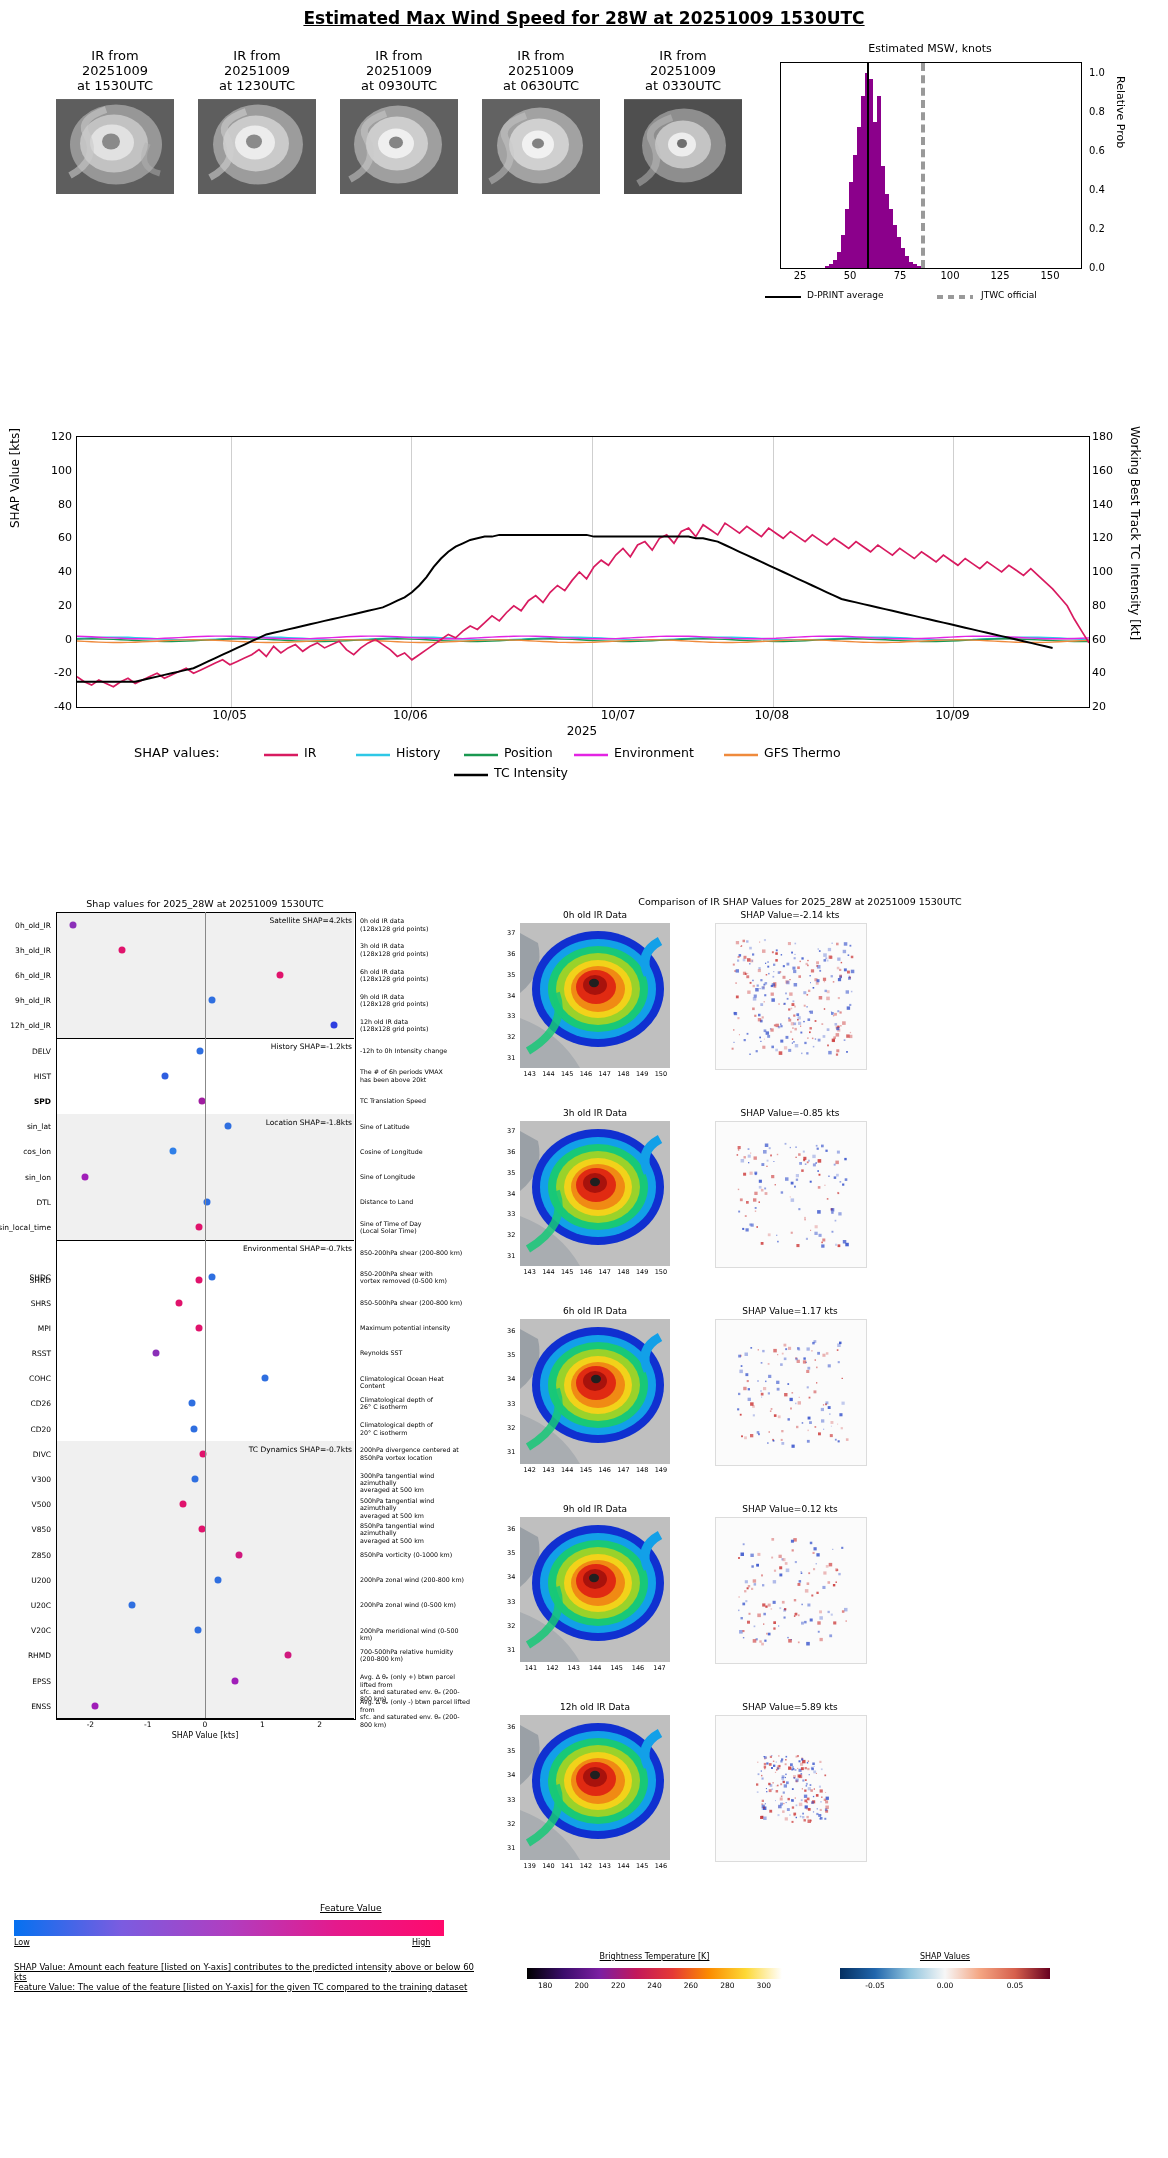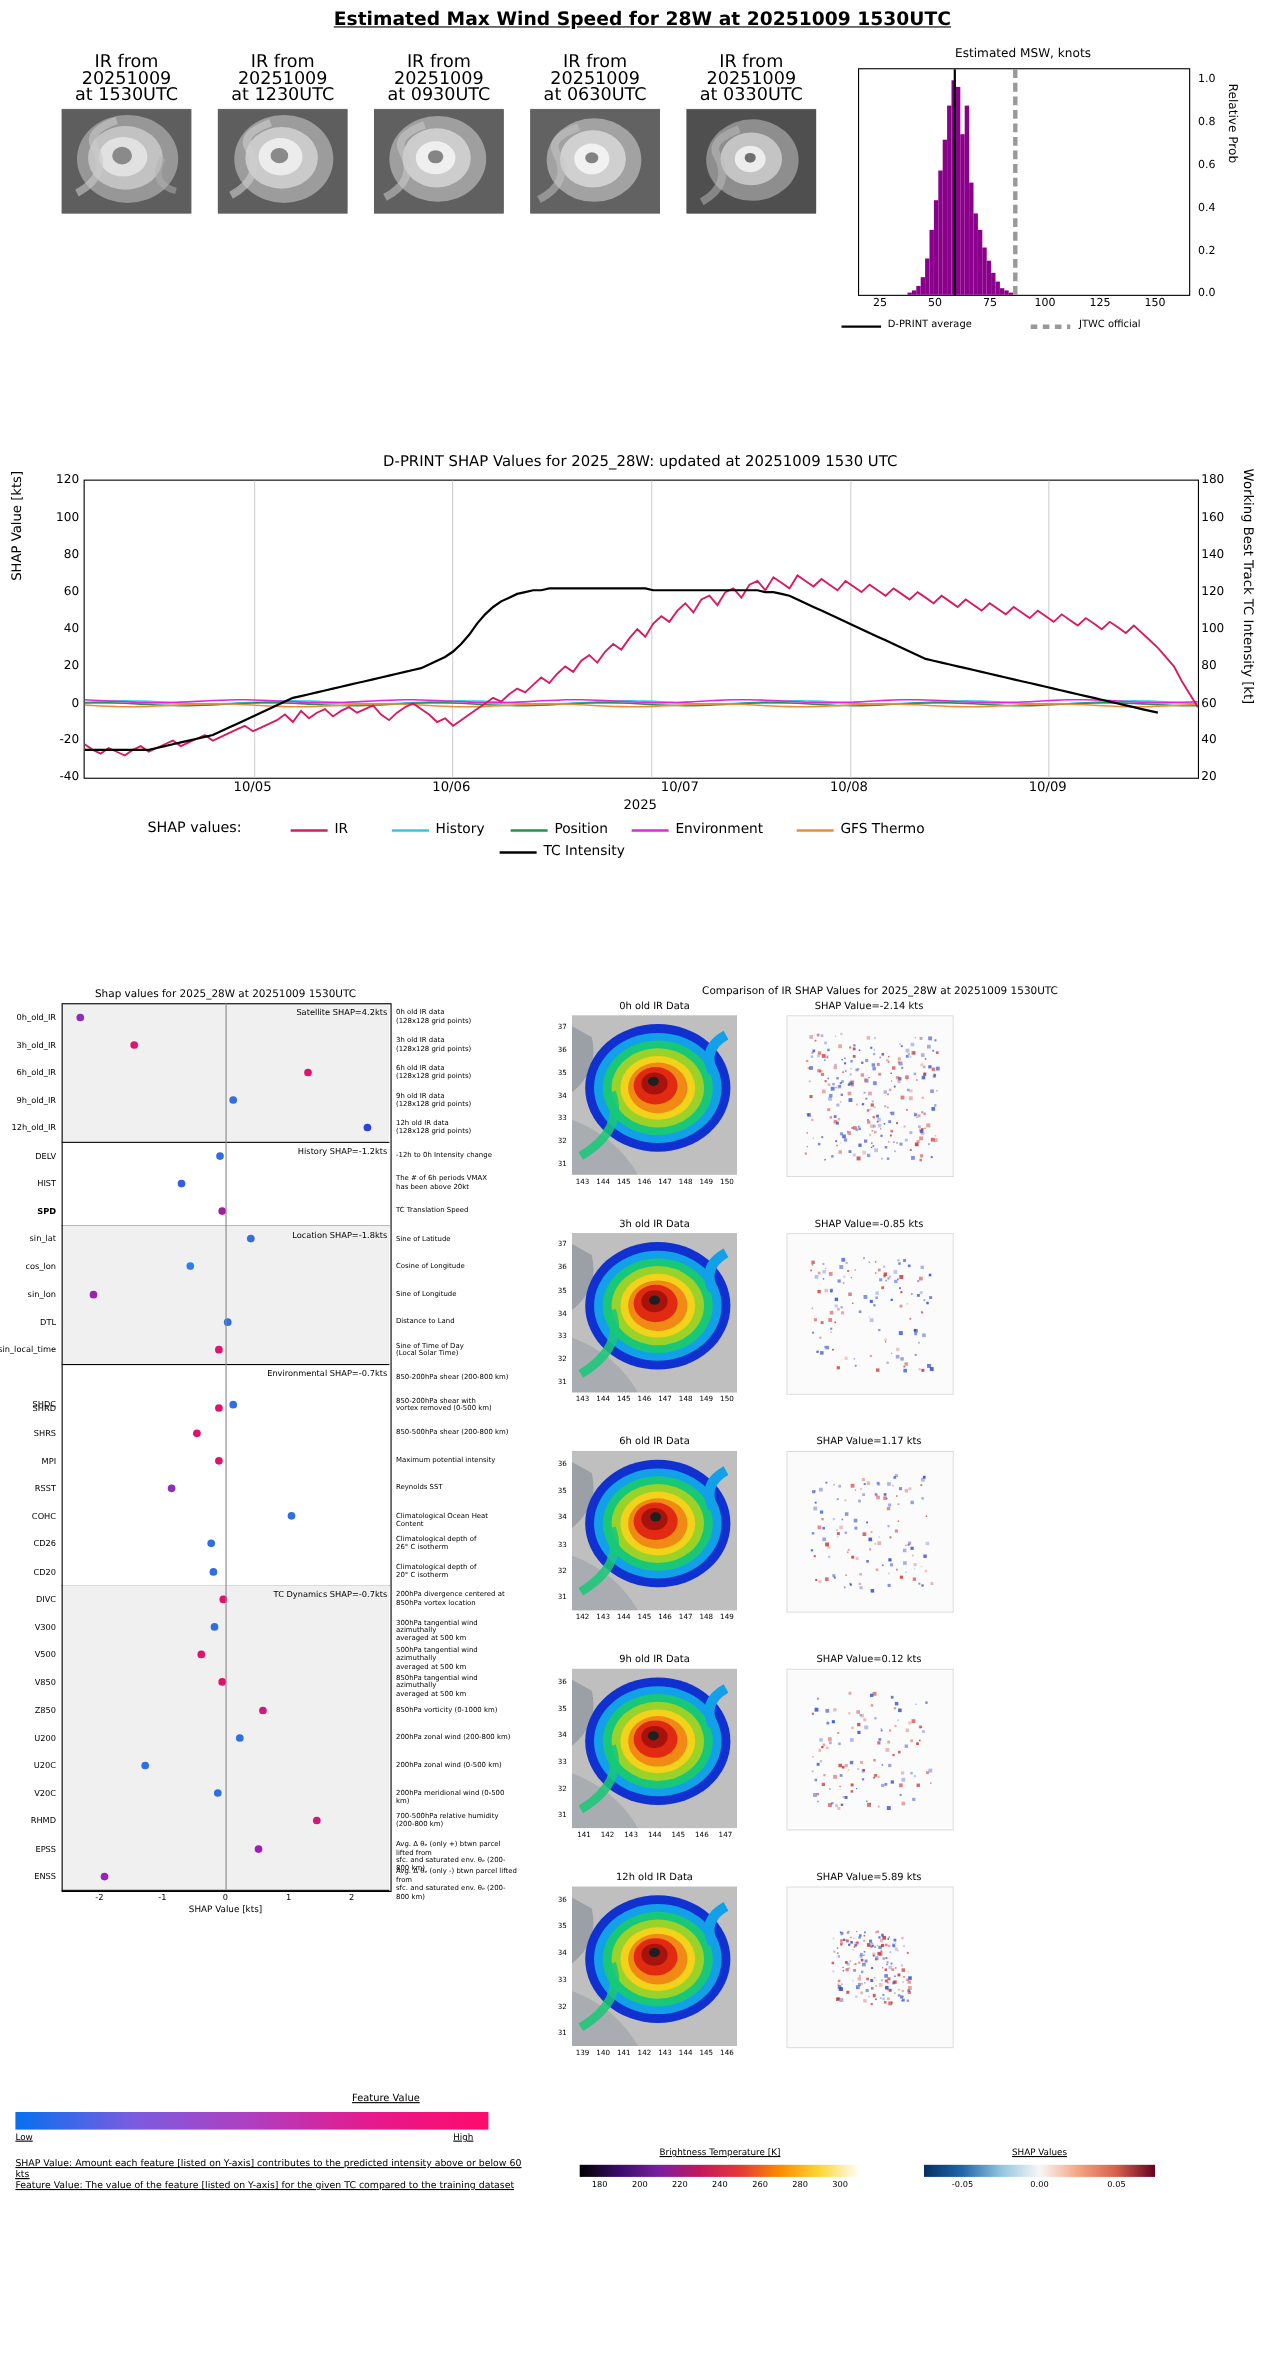--- a/index.html
+++ b/index.html
@@ -3,21 +3,21 @@
 <meta charset="utf-8">
 <style>
   html,body{margin:0;padding:0;background:#ffffff;}
   body{width:1168px;height:2158px;font-family:"DejaVu Sans",sans-serif;color:#000;position:relative;overflow:hidden;}
   .abs{position:absolute;text-decoration:underline;}
   .ttl{font-size:17px;font-weight:bold;text-align:center;}
   .ctr{text-align:center;}
   
   #top-panel{position:absolute;left:0;top:0;width:1168px;height:400px;}
   .ir-thumb-wrap{position:absolute;width:170px;}
-  .ir-cap{font-size:16px;line-height:15px;text-align:center;}
+  .ir-cap{font-size:13px;line-height:15px;text-align:center;}
   .ir-img{width:118px;height:95px;margin:6px auto 0 auto;position:relative;overflow:hidden;
           background:#6a6a6a;}
   .ir-img .swirl{position:absolute;left:50%;top:50%;transform:translate(-50%,-50%);}
   
   #hist-panel{position:absolute;left:745px;top:36px;width:400px;height:270px;}
   #hist-plot{position:absolute;left:35px;top:26px;width:300px;height:205px;border:1px solid #000;background:#fff;}
   .hbar{position:absolute;bottom:0;background:#8B008B;}
   .vline-solid{position:absolute;top:0;bottom:0;width:2px;background:#000;}
   .vline-dash{position:absolute;top:0;bottom:0;width:0;border-left:4px dashed #999;}
   .xtick{position:absolute;font-size:10px;transform:translateX(-50%);}
@@ -214,21 +214,20 @@
     </svg>
     <span class="legend-txt" style="position:absolute;left:44px;top:2px;">D-PRINT average</span>
     <svg width="40" height="12" style="position:absolute;left:172px;top:3px;">
       <line x1="2" y1="6" x2="38" y2="6" stroke="#999" stroke-width="4" stroke-dasharray="6 5"></line>
     </svg>
     <span class="legend-txt" style="position:absolute;left:218px;top:2px;">JTWC official</span>
   </div>
 </div>
 
 <div id="ts-panel" style="height:330px;">
-  <div class="ctr" style="font-size:13.5px;position:absolute;left:62px;width:1012px;top:4px;">D-PRINT SHAP Values for 2025_28W: updated at 20251009 1530 UTC</div>
 
   <div id="ts-plot">
     <div id="ts-grid" style="position:absolute;inset:0;">
         <div class="gridv" style="left: 153.607px;"></div>
         <div class="gridv" style="left: 334.321px;"></div>
         <div class="gridv" style="left: 515.036px;"></div>
         <div class="gridv" style="left: 695.75px;"></div>
         <div class="gridv" style="left: 876.464px;"></div>
       </div>
     <svg id="ts-svg" width="1012" height="270" viewBox="0 0 1012 270" preserveAspectRatio="none" style="position:absolute;left:0;top:0;">

